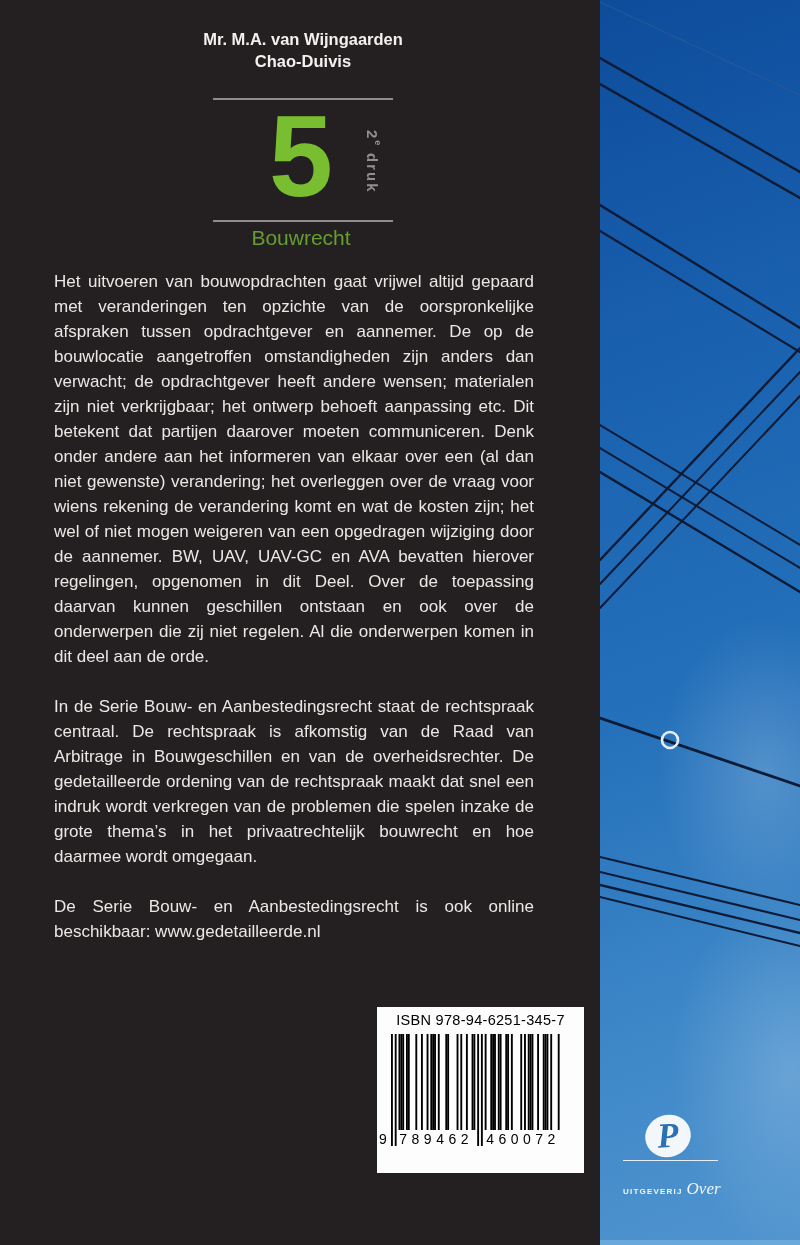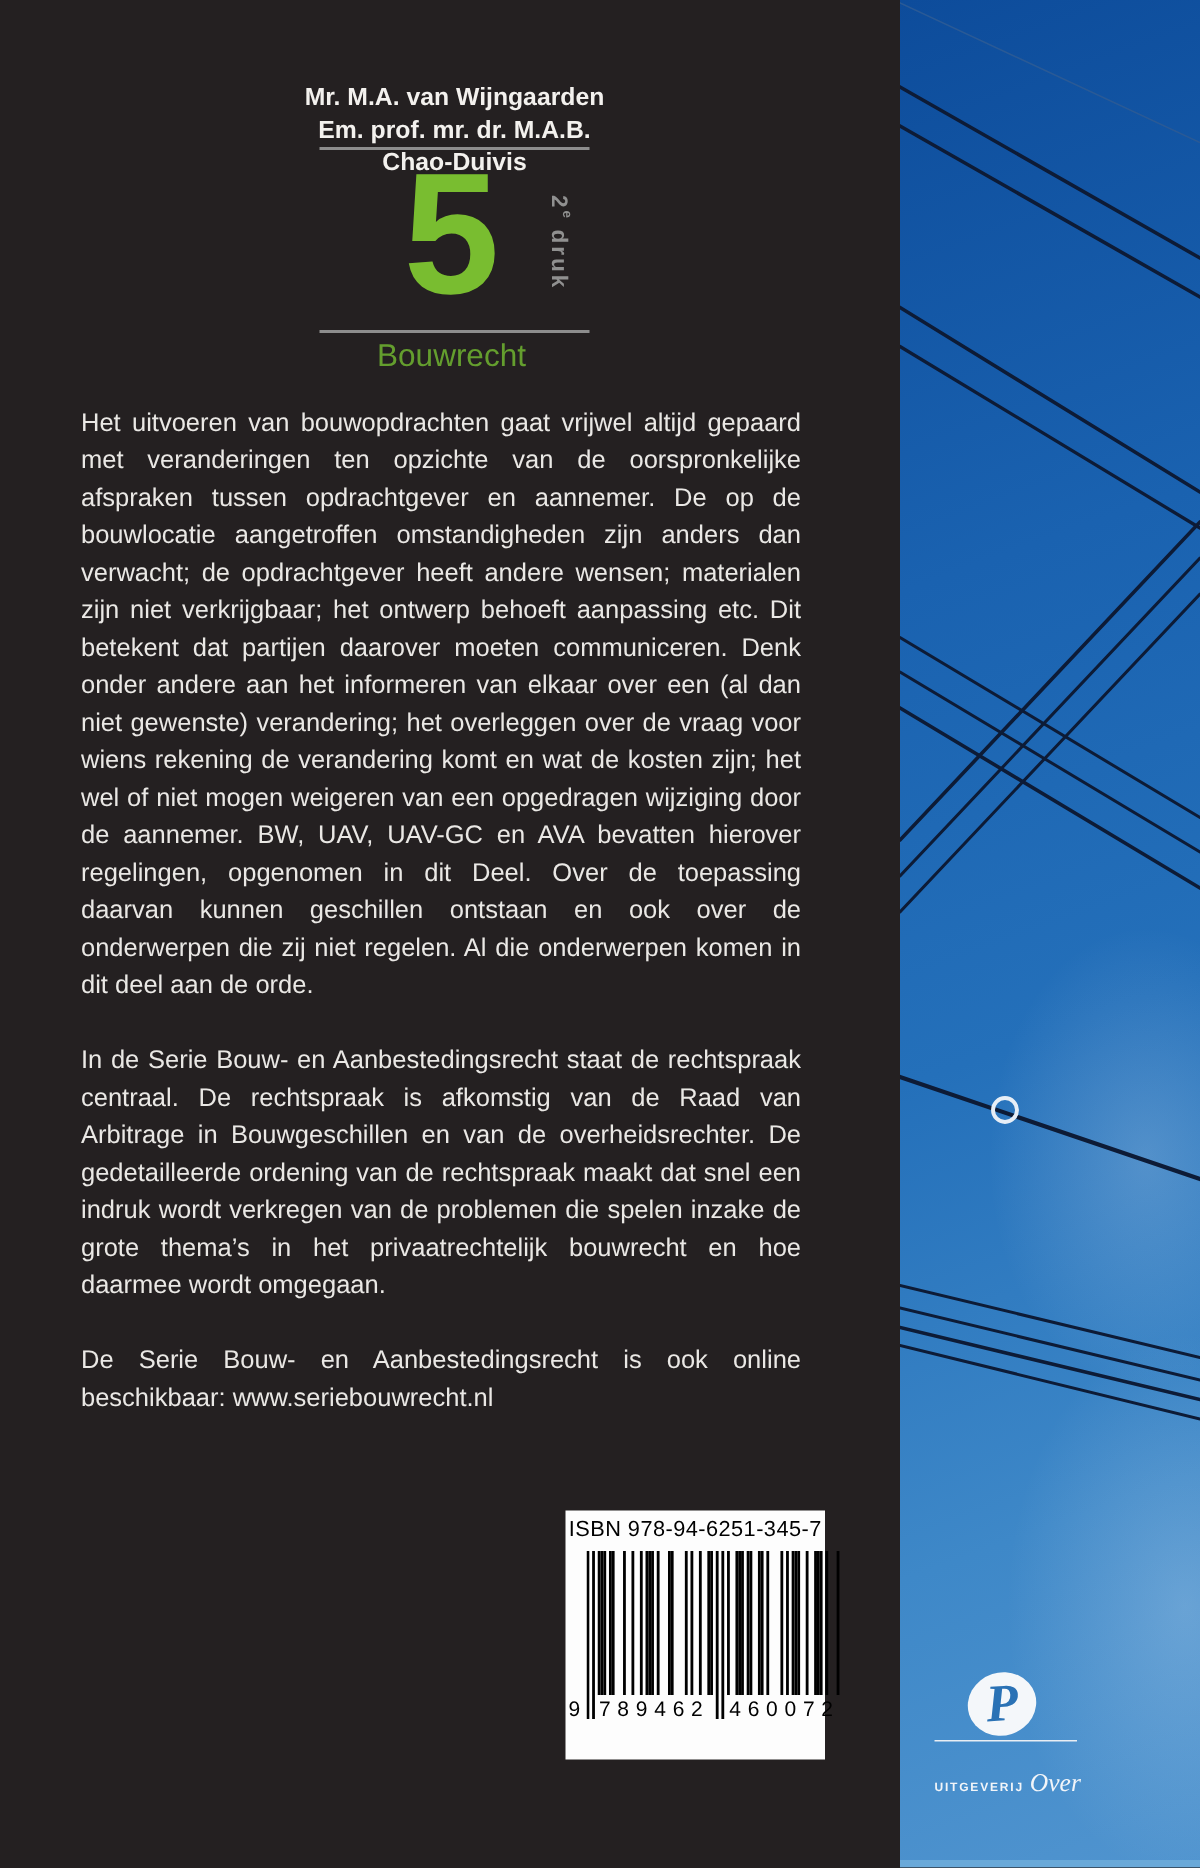--- a/index.html
+++ b/index.html
@@ -22,21 +22,21 @@
     content:'';position:absolute;left:0;bottom:0;width:100%;height:5px;
     background:#6fadda;opacity:.85;
   }
   .wires{position:absolute;left:0;top:0;}
   .wires line{stroke:#0d1b36;stroke-linecap:round;}
   .wires line.faint{stroke:#2a5a96;}
 
   
   .authors{
     position:absolute;left:103px;top:29px;width:400px;text-align:center;
-    color:#f3f1ee;font-size:16.5px;font-weight:bold;line-height:21.5px;margin-top:26px;
+    color:#f3f1ee;font-size:16.5px;font-weight:bold;line-height:21.5px;
   }
   .rule{position:absolute;left:213px;width:180px;height:2px;background:#8d8d8d;}
   .rule-top{top:98px;}
   .rule-bottom{top:220px;}
   .volume-number{
     position:absolute;left:201px;top:106px;width:200px;text-align:center;
     font-size:115px;line-height:100px;font-weight:bold;color:#79bd30;
   }
   .edition{
     position:absolute;left:364px;top:130px;
@@ -52,21 +52,21 @@
 
   
   .body-text{
     position:absolute;left:54px;top:269px;width:492px;
     color:#eae8e5;font-size:17px;line-height:25px;text-align:justify;
   }
   .body-text p{margin:0 12px 25px 0;}
 
   
   .isbn-box{
-    position:absolute;left:377px;top:1007px;width:173px;height:166px;
+    position:absolute;left:377px;top:1007px;width:207px;height:166px;
     background:#fdfdfd;color:#000;
   }
   .isbn-label{padding-top:5px;text-align:center;font-size:14.5px;letter-spacing:.3px;}
   .barcode-wrap{position:absolute;left:0;top:27px;width:205px;height:134px;}
   #barcode{position:absolute;left:14px;top:0;width:178px;height:112px;fill:#000;}
   .bc-digit{position:absolute;top:97px;font-size:14px;color:#000;}
   .bc-first{left:2px;}
   .bc-left{left:22px;width:74px;text-align:right;letter-spacing:4.5px;}
   .bc-right{left:109px;width:74px;text-align:center;letter-spacing:4.5px;}
 
@@ -110,38 +110,37 @@
       <line x1="0" y1="857" x2="200" y2="905" stroke-width="2"></line>
       <line x1="0" y1="872" x2="200" y2="920" stroke-width="2"></line>
       <line x1="0" y1="885" x2="200" y2="933" stroke-width="2.4"></line>
       <line x1="0" y1="897" x2="200" y2="946" stroke-width="2"></line>
       <circle cx="70" cy="740" r="8" fill="none" stroke="#e7eef6" stroke-width="2.6"></circle>
     </svg>
   </div>
 
   <div class="authors">
     <div>Mr. M.A. van Wijngaarden</div>
-    <div>Em. prof. mr. dr. M.A.B.</div>
     <div>Chao-Duivis</div>
   </div>
 
   <div class="rule rule-top"></div>
 
   <div class="volume-number">5</div>
 
   <div class="edition"><span>2</span><sup>e</sup><span class="edition-word">druk</span></div>
 
   <div class="rule rule-bottom"></div>
 
   <div class="series-label">Bouwrecht</div>
 
   <div class="body-text">
     <p>Het uitvoeren van bouwopdrachten gaat vrijwel altijd gepaard met veranderingen ten opzichte van de oorspronkelijke afspraken tussen opdrachtgever en aannemer. De op de bouwlocatie aangetroffen omstandigheden zijn anders dan verwacht; de opdrachtgever heeft andere wensen; materialen zijn niet verkrijgbaar; het ontwerp behoeft aanpassing etc. Dit betekent dat partijen daarover moeten communiceren. Denk onder andere aan het informeren van elkaar over een (al dan niet gewenste) verandering; het overleggen over de vraag voor wiens rekening de verandering komt en wat de kosten zijn; het wel of niet mogen weigeren van een opgedragen wijziging door de aannemer. BW, UAV, UAV-GC en AVA bevatten hierover regelingen, opgenomen in dit Deel. Over de toepassing daarvan kunnen geschillen ontstaan en ook over de onderwerpen die zij niet regelen. Al die onderwerpen komen in dit deel aan de orde.</p>
     <p>In de Serie Bouw- en Aanbestedingsrecht staat de rechtspraak centraal. De rechtspraak is afkomstig van de Raad van Arbitrage in Bouwgeschillen en van de overheidsrechter. De gedetailleerde ordening van de rechtspraak maakt dat snel een indruk wordt verkregen van de problemen die spelen inzake de grote thema’s in het privaatrechtelijk bouwrecht en hoe daarmee wordt omgegaan.</p>
-    <p>De Serie Bouw- en Aanbestedingsrecht is ook online beschikbaar: www.seriebouwrecht.nl</p>
+    <p>De Serie Bouw- en Aanbestedingsrecht is ook online beschikbaar: www.gedetailleerde.nl</p>
   </div>
 
   <div class="isbn-box">
     <div class="isbn-label">ISBN 978-94-6251-345-7</div>
     <div class="barcode-wrap">
       <svg id="barcode" viewBox="0 0 95 112" preserveAspectRatio="none">
           <rect x="0" y="0" width="1" height="112"></rect>
           <rect x="2" y="0" width="1" height="112"></rect>
           <rect x="4" y="0" width="1" height="96"></rect>
           <rect x="5" y="0" width="1" height="96"></rect>

